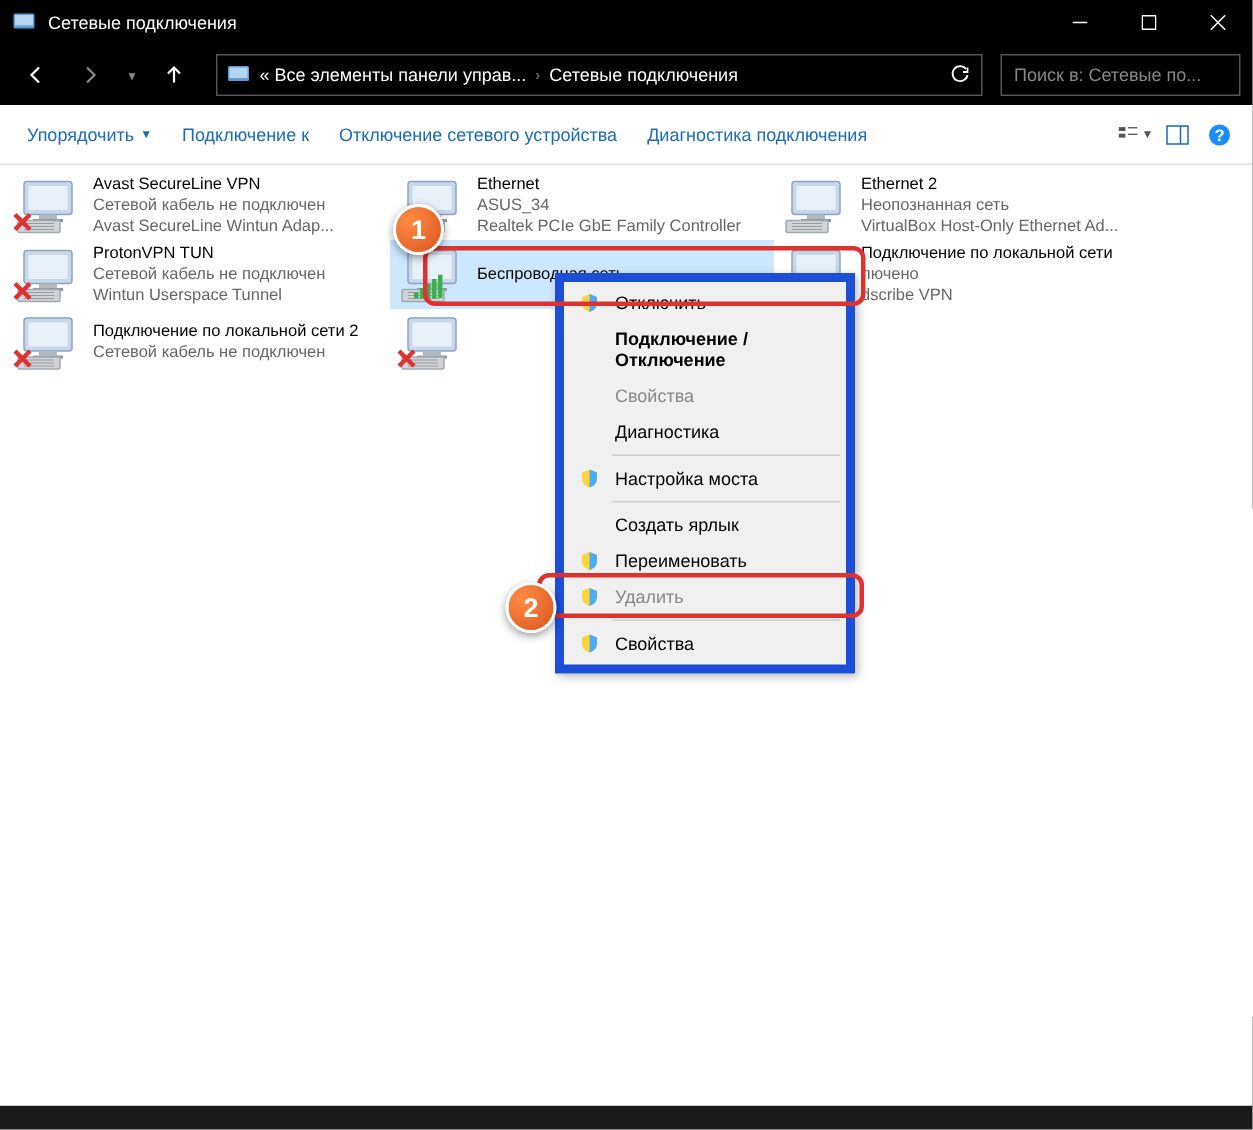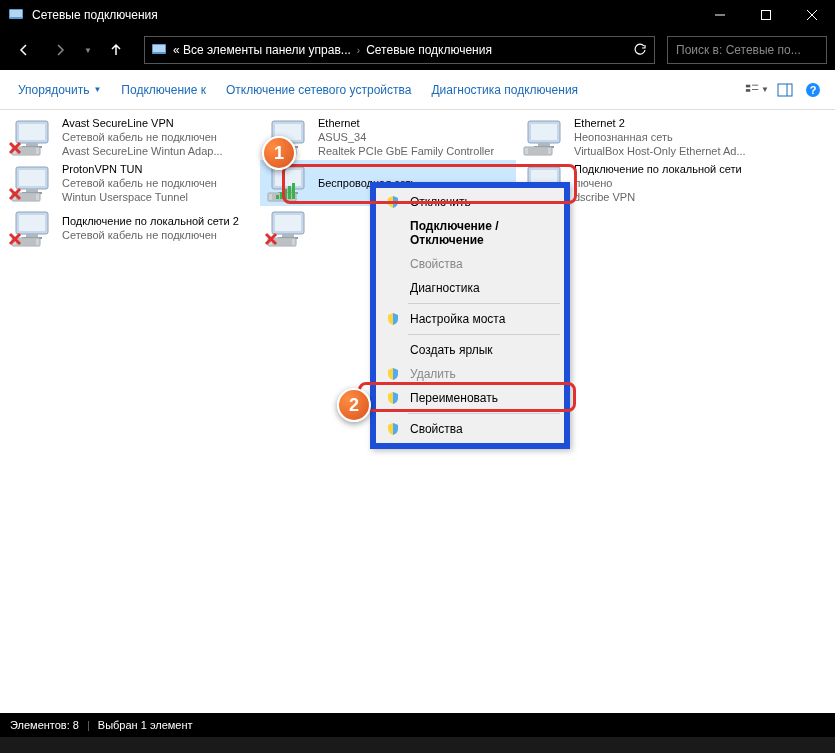--- a/index.html
+++ b/index.html
@@ -337,43 +337,38 @@
       <div class="menu-sep"></div>
       <div class="menu-item">
         <svg class="menu-shield" viewBox="0 0 14 14">
             <path d="M7 1 L12 3 L12 7 C12 10 10 12 7 13 C4 12 2 10 2 7 L2 3 Z" fill="#ffd43b"></path>
             <path d="M7 1 L12 3 L12 7 C12 10 10 12 7 13 Z" fill="#4dabf7"></path>
           </svg>
         <span>Настройка моста</span>
       </div>
       <div class="menu-sep"></div>
       <div class="menu-item">Создать ярлык</div>
+      <div class="menu-item">
+        <svg class="menu-shield" viewBox="0 0 14 14">
+            <path d="M7 1 L12 3 L12 7 C12 10 10 12 7 13 C4 12 2 10 2 7 L2 3 Z" fill="#ffd43b"></path>
+            <path d="M7 1 L12 3 L12 7 C12 10 10 12 7 13 Z" fill="#4dabf7"></path>
+          </svg>
+        <span>Переименовать</span>
+      </div>
       <div class="menu-item disabled">
         <svg class="menu-shield" viewBox="0 0 14 14">
             <path d="M7 1 L12 3 L12 7 C12 10 10 12 7 13 C4 12 2 10 2 7 L2 3 Z" fill="#ffd43b"></path>
             <path d="M7 1 L12 3 L12 7 C12 10 10 12 7 13 Z" fill="#4dabf7"></path>
           </svg>
         <span>Удалить</span>
-      </div>
-      <div class="menu-item">
-        <svg class="menu-shield" viewBox="0 0 14 14">
-            <path d="M7 1 L12 3 L12 7 C12 10 10 12 7 13 C4 12 2 10 2 7 L2 3 Z" fill="#ffd43b"></path>
-            <path d="M7 1 L12 3 L12 7 C12 10 10 12 7 13 Z" fill="#4dabf7"></path>
-          </svg>
-        <span>Переименовать</span>
       </div>
       <div class="menu-sep"></div>
       <div class="menu-item">
         <svg class="menu-shield" viewBox="0 0 14 14">
             <path d="M7 1 L12 3 L12 7 C12 10 10 12 7 13 C4 12 2 10 2 7 L2 3 Z" fill="#ffd43b"></path>
             <path d="M7 1 L12 3 L12 7 C12 10 10 12 7 13 Z" fill="#4dabf7"></path>
           </svg>
         <span>Свойства</span>
       </div>
     </div>
   </div>
 
-  <div class="statusbar">
-    <span>Элементов: 8</span>
-    <span class="status-sep">|</span>
-    <span>Выбран 1 элемент</span>
-  </div>
 </div>
 
 </body></html>

